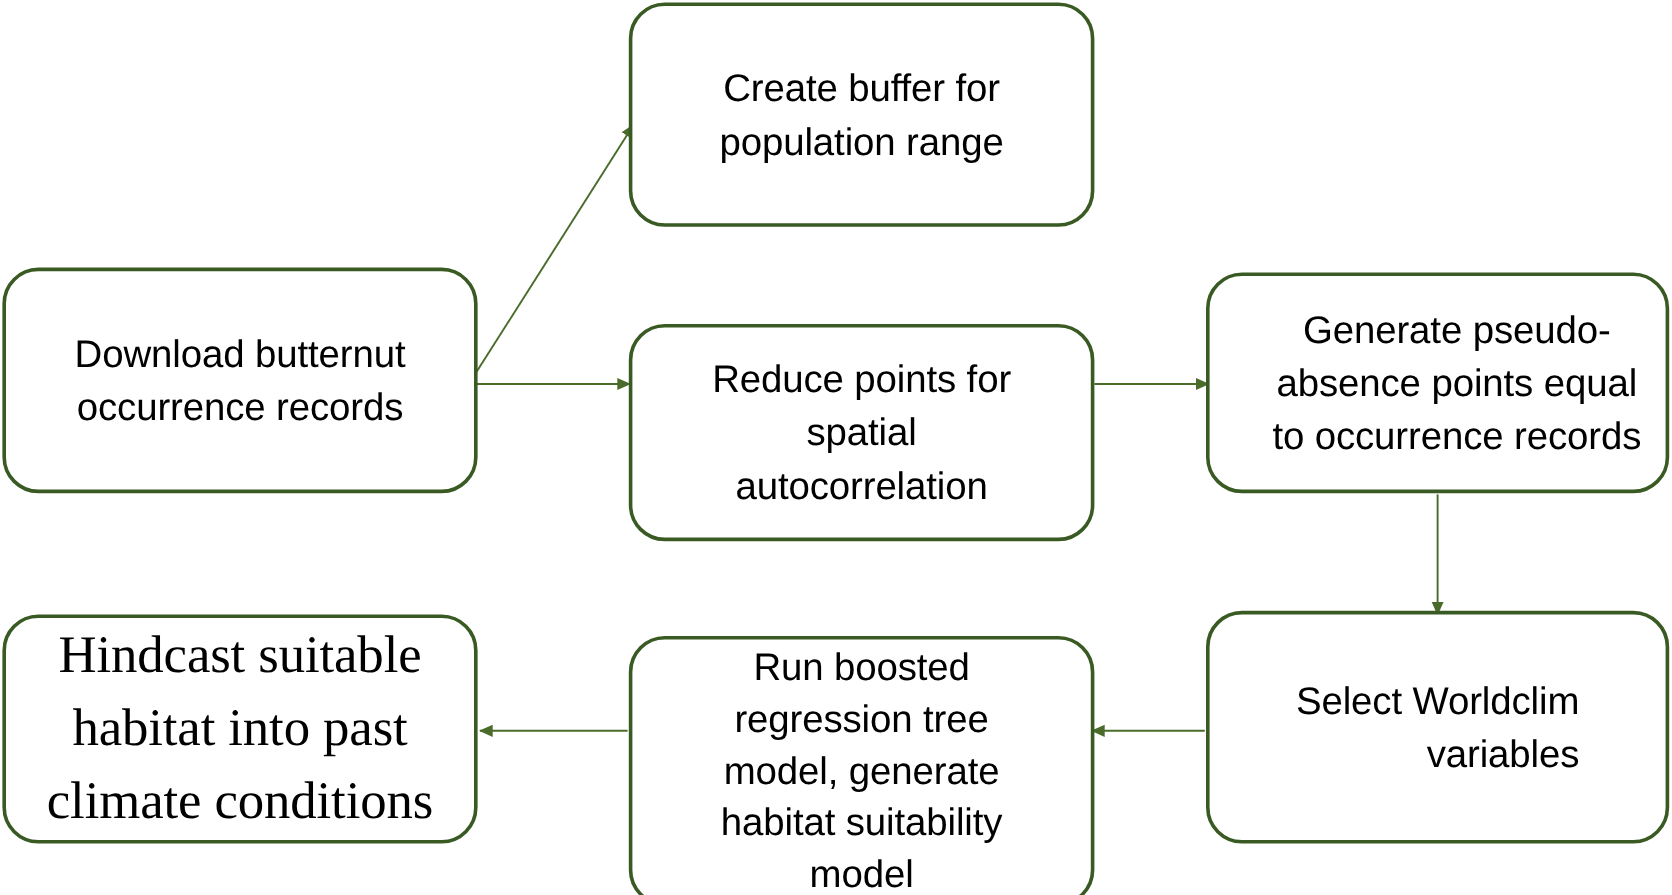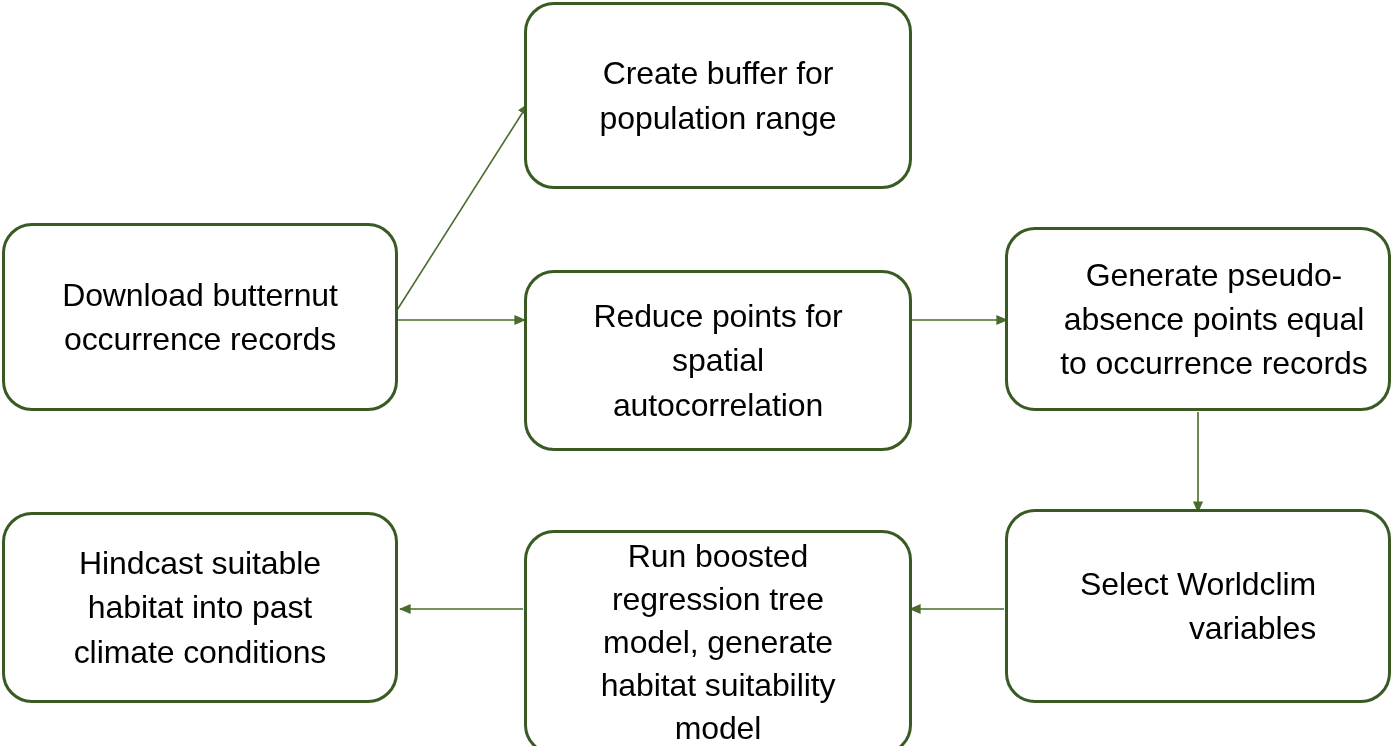--- a/index.html
+++ b/index.html
@@ -48,21 +48,21 @@
   #node-pseudo     { left: 1005px; top: 227px; width: 386px; height: 184px; padding-left: 32px; }
   #node-worldclim  { left: 1005px; top: 509px; width: 386px; height: 194px; }
   #node-brt        { left: 524px;  top: 495px; width: 388px; height: 225px; margin-top: 35px; }
   #node-hindcast   { left: 2px;    top: 512px; width: 396px; height: 191px; }
 
   #node-buffer .node-label    { font-size: 32px; }
   #node-reduce .node-label    { font-size: 32px; }
   #node-pseudo .node-label    { font-size: 32px; }
   #node-worldclim .node-label { font-size: 32px; text-align: right; }
   #node-brt .node-label       { font-size: 32px; line-height: 1.35; }
-  #node-hindcast .node-label  { font-size: 32px; }
+  #node-hindcast .node-label  { font-size: 44px; font-family: Liberation Serif, serif; }
   #node-download .node-label  { font-size: 32px; }
 
   #edges {
     position: absolute;
     left: 0; top: 0;
     width: 1393px;
     height: 746px;
     z-index: 1;
     pointer-events: none;
   }

